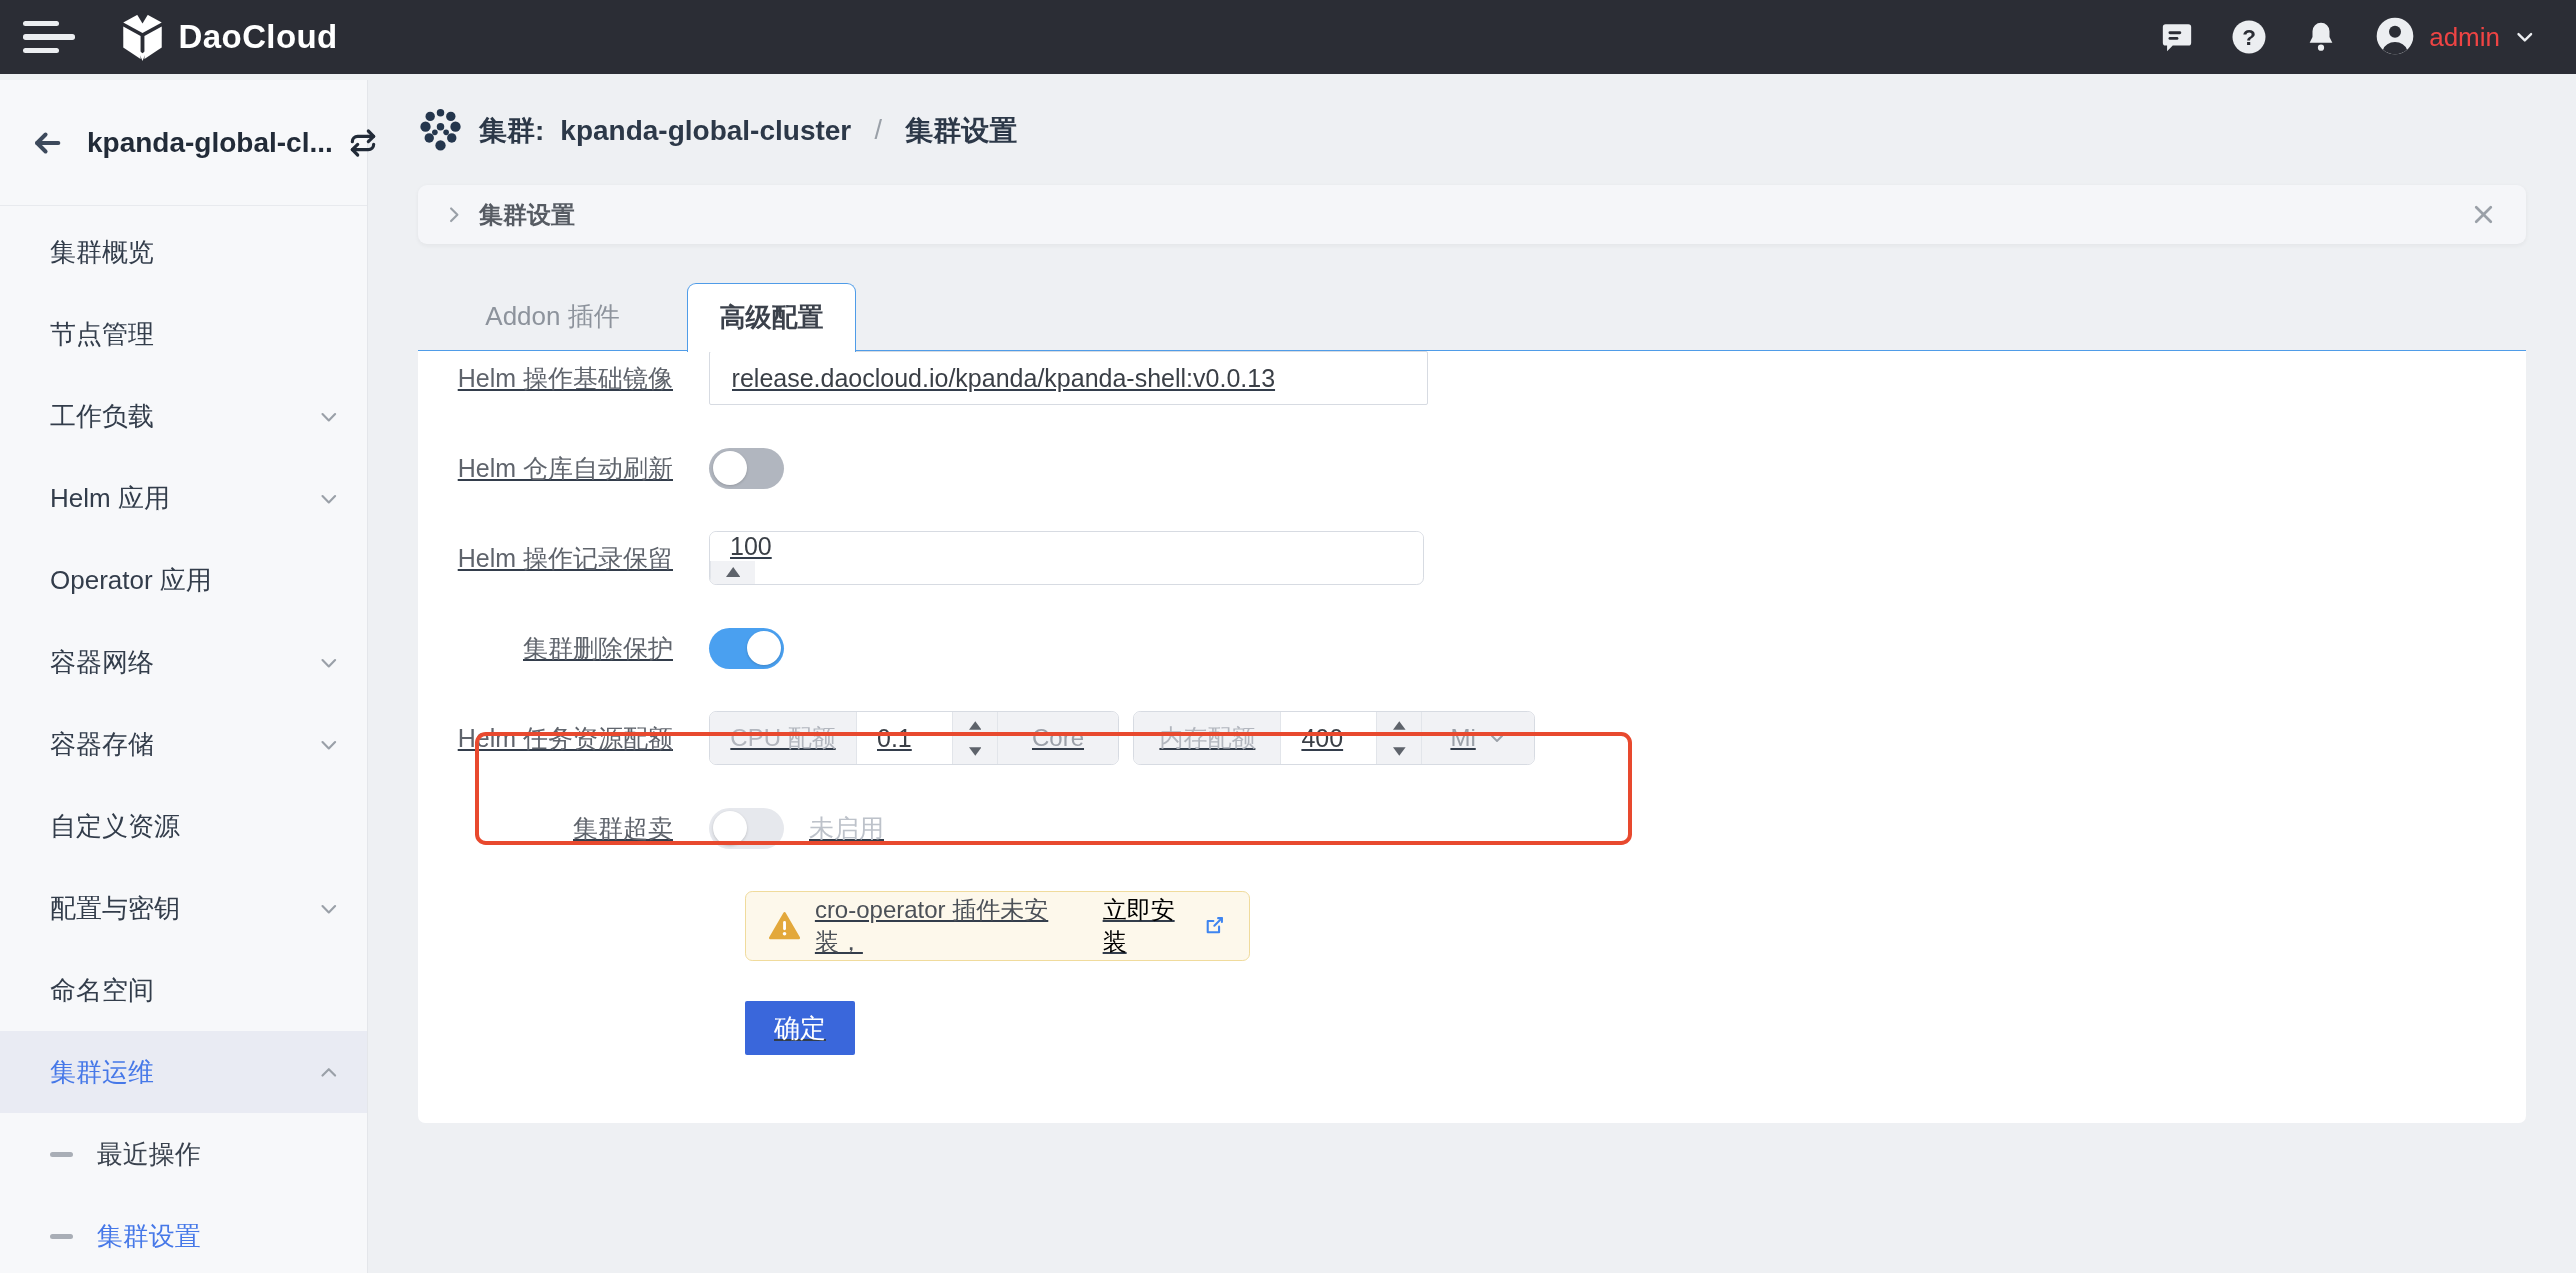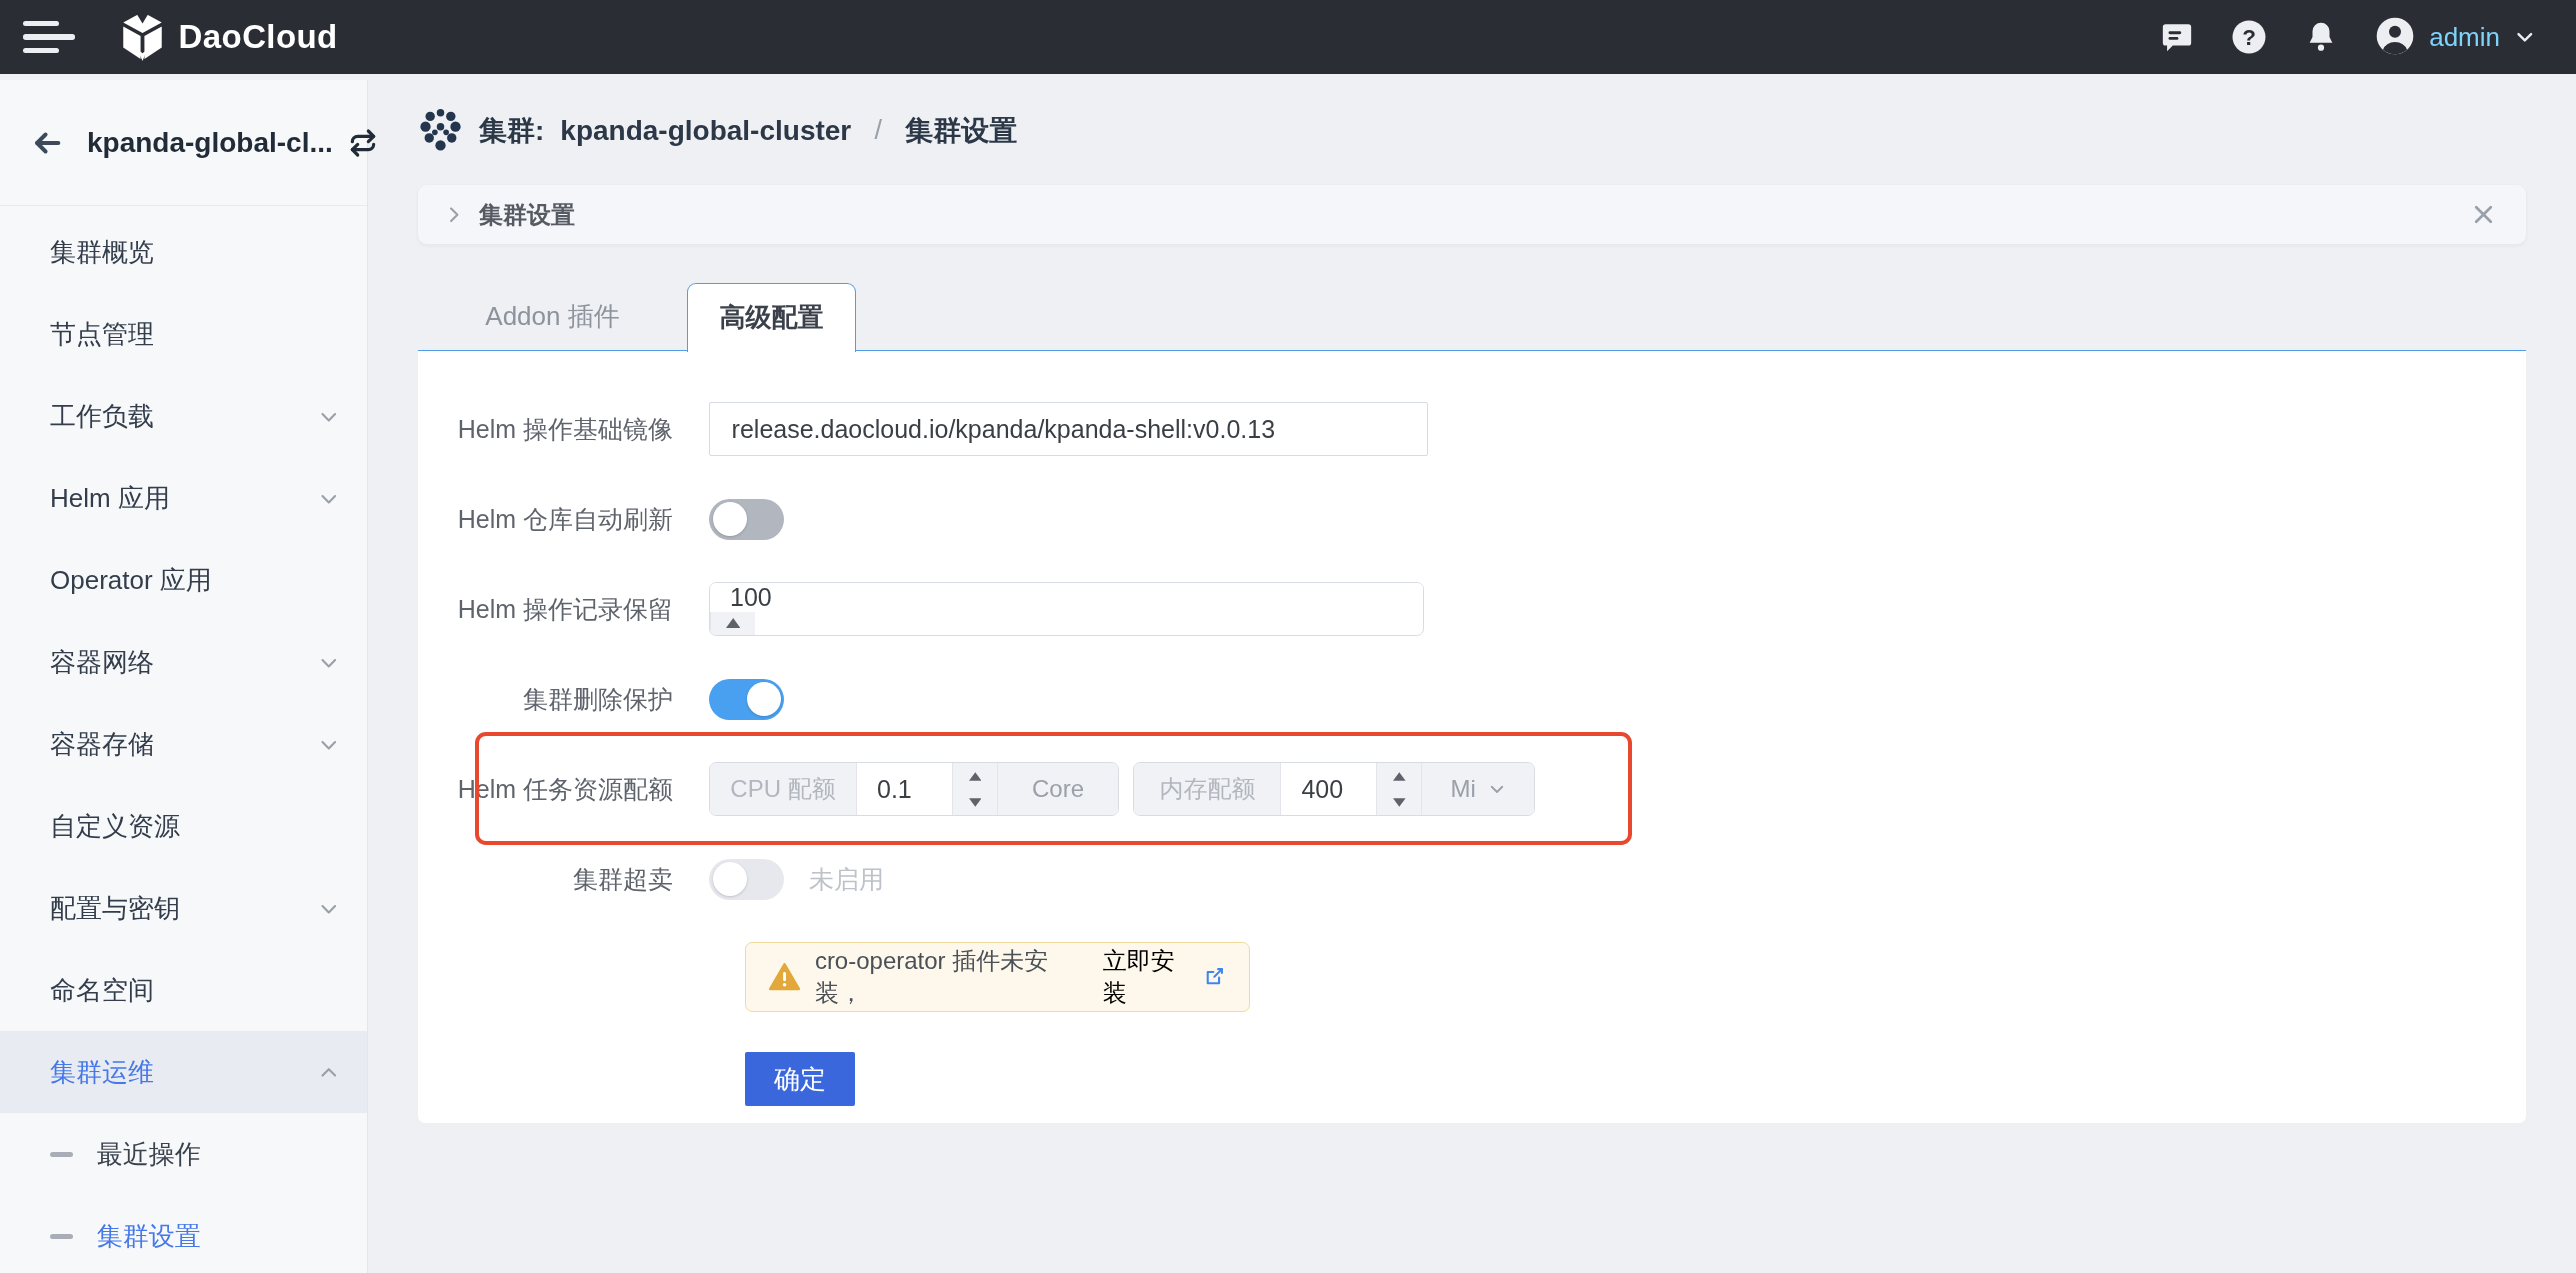--- a/index.html
+++ b/index.html
@@ -9,21 +9,21 @@
   
   .topbar { position:absolute; top:0; left:0; right:0; height:74px; background:#2b2d35; display:flex; align-items:center; z-index:30; }
   .hamburger { width:63px; height:74px; display:flex; flex-direction:column; justify-content:center; gap:8px; padding-left:23.4px; cursor:pointer; }
   .hamburger i { display:block; height:5.4px; border-radius:2.7px; background:#eceef1; }
   .hamburger i:nth-child(1){ width:36px; } .hamburger i:nth-child(2){ width:52px; } .hamburger i:nth-child(3){ width:36px; }
   .brand { display:flex; align-items:center; gap:12.6px; margin-left:56px; cursor:pointer; }
   .brand-name { color:#fff; font-size:33px; font-weight:bold; letter-spacing:0.4px; }
   .topbar-right { margin-left:auto; display:flex; align-items:center; gap:36px; padding-right:40px; }
   .tb-icon { width:36px; height:36px; display:flex; align-items:center; justify-content:center; cursor:pointer; }
   .user-chip { display:flex; align-items:center; gap:14.4px; cursor:pointer; }
-  .user-name { color:#7dd3fc; font-size:26px; }
+  .user-name { color:#ef4444; font-size:26px; }
 
   
   .sidebar { position:absolute; top:80px; left:0; width:368px; bottom:0; background:#f7f8fa; border-right:0.9px solid #e4e6ea; z-index:20; }
   .side-head { height:126px; display:flex; align-items:center; padding:0 27px; border-bottom:0.9px solid #e8eaee; }
   .back-btn { width:40px; height:40px; display:flex; align-items:center; justify-content:center; cursor:pointer; flex:0 0 auto; }
   .cluster-name { font-size:28px; font-weight:bold; color:#222b38; margin-left:20px; white-space:nowrap; }
   .swap-btn { margin-left:14.4px; width:36px; height:36px; display:flex; align-items:center; justify-content:center; cursor:pointer; }
   .side-menu { padding-top:5.4px; }
   .side-item { height:82px; display:flex; align-items:center; padding:0 27px 0 50px; font-size:26px; font-weight:500; color:#333d4b; cursor:pointer; }
   .side-item .lbl { flex:1; }
@@ -42,21 +42,21 @@
 
   .panel-bar { margin-top:27px; height:59px; background:#f5f6f9; border-radius:9px; display:flex; align-items:center; padding:0 25px; box-shadow:0 1.8px 4.5px rgba(31,35,41,.05); }
   .panel-title { font-size:24px; font-weight:bold; color:#565b63; margin-left:14.4px; }
   .panel-close { margin-left:auto; width:36px; height:36px; display:flex; align-items:center; justify-content:center; cursor:pointer; }
 
   .tabstrip { margin-top:38px; display:flex; align-items:flex-end; border-bottom:1.8px solid #4f9ce8; height:69px; }
   .tab { height:67px; display:flex; align-items:center; justify-content:center; font-size:26px; cursor:pointer; }
   .tab.inactive { width:269px; color:#8d939c; }
   .tab.active { width:169px; background:#fff; color:#3b414b; font-weight:bold; border:1.8px solid #4f9ce8; border-bottom:none; border-radius:9px 9px 0 0; height:69px; margin-bottom:-1.8px; z-index:2; }
 
-  .card { background:#fff; height:772px; border-radius:0 0 7.2px 7.2px; padding-top:51px; position:relative; }
+  .card { background:#fff; height:772px; border-radius:0 0 7.2px 7.2px; position:relative;text-decoration:underline; }
   .form-row { display:flex; align-items:center; height:54px; margin-bottom:36px; }
   .f-label { width:291px; flex:0 0 291px; text-align:right; padding-right:36px; font-size:25px; color:#5f646c; white-space:nowrap; }
   .text-input { width:719px; height:54px; border:1.8px solid #d7dbe2; border-radius:2px; padding:0 21.6px; font-size:25px; color:#3a3f46; background:#fff; font-family:inherit; outline:none; }
 
   .toggle { width:75px; height:41px; border-radius:20.7px; position:relative; cursor:pointer; flex:0 0 auto; }
   .toggle .knob { position:absolute; top:3.6px; width:34px; height:34px; border-radius:50%; background:#fff; box-shadow:0 0.9px 2.7px rgba(0,0,0,.18); }
   .toggle.off { background:#b1b6bf; } .toggle.off .knob { left:3.6px; }
   .toggle.on { background:#4aa0f0; } .toggle.on .knob { left:38px; }
   .toggle.disabled { background:#e6e8ed; } .toggle.disabled .knob { left:3.6px; }
 

